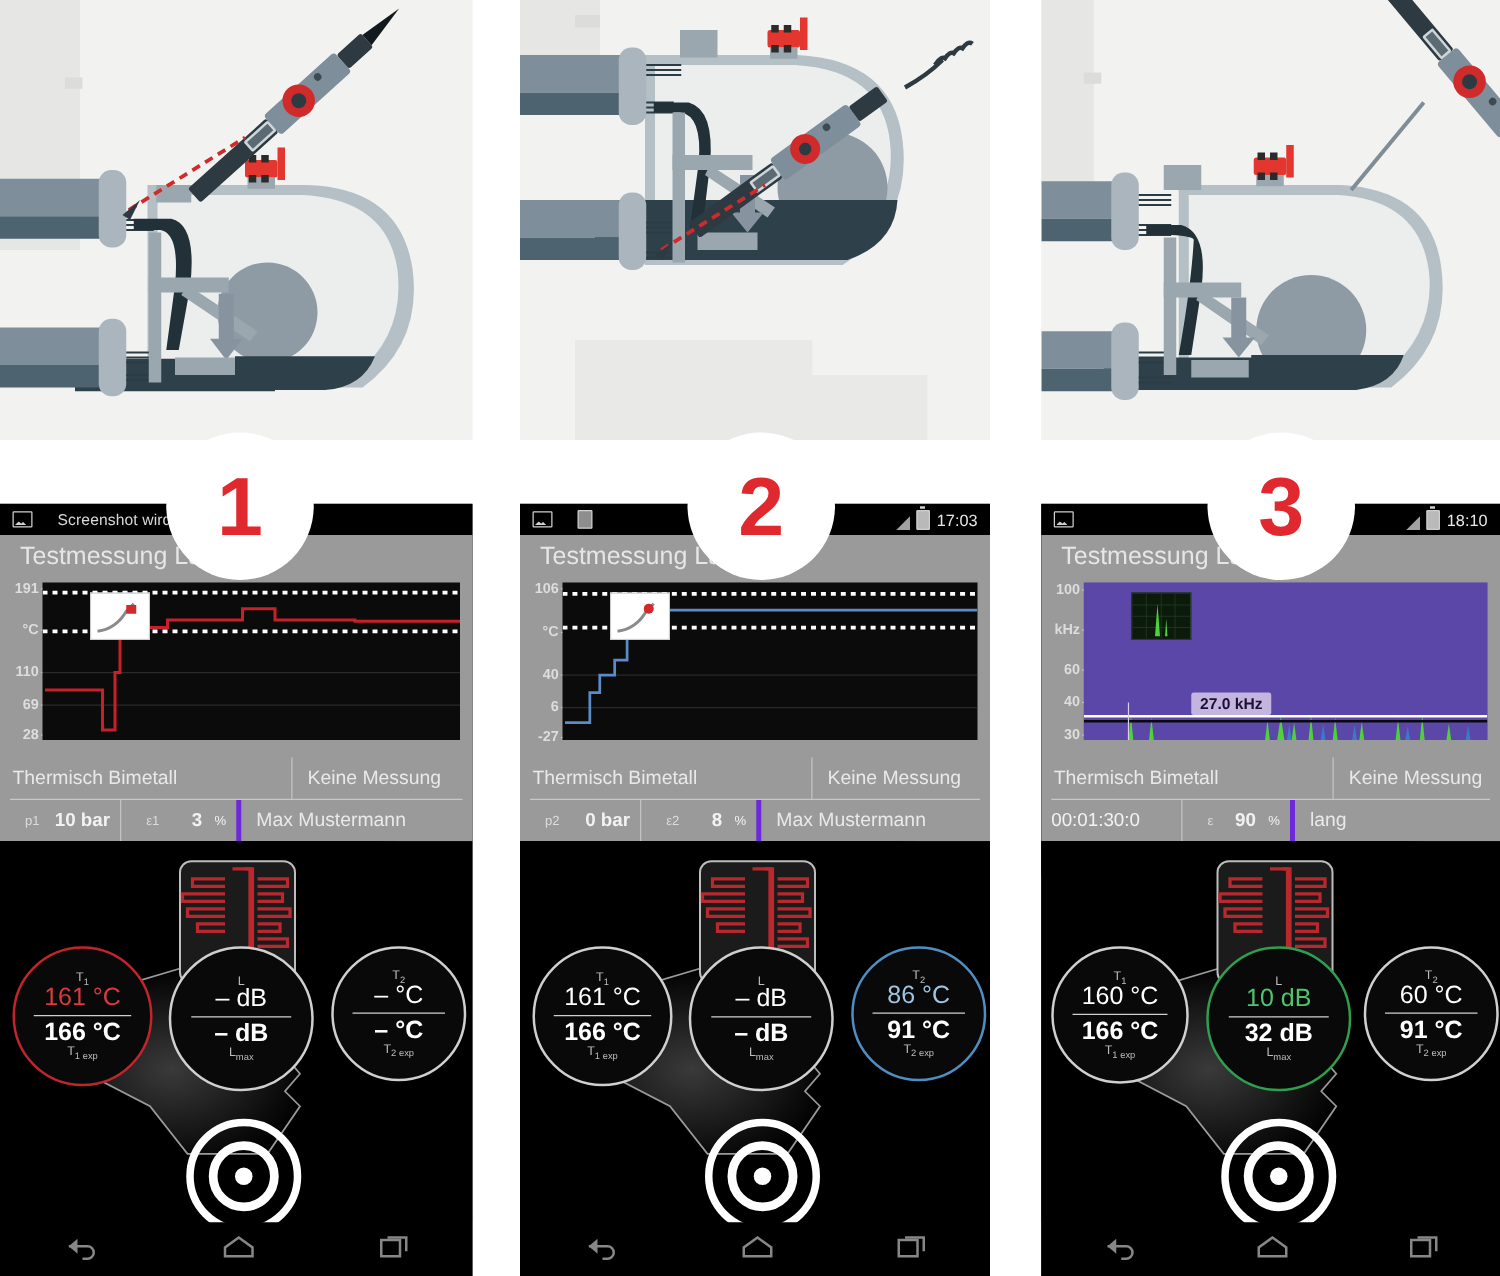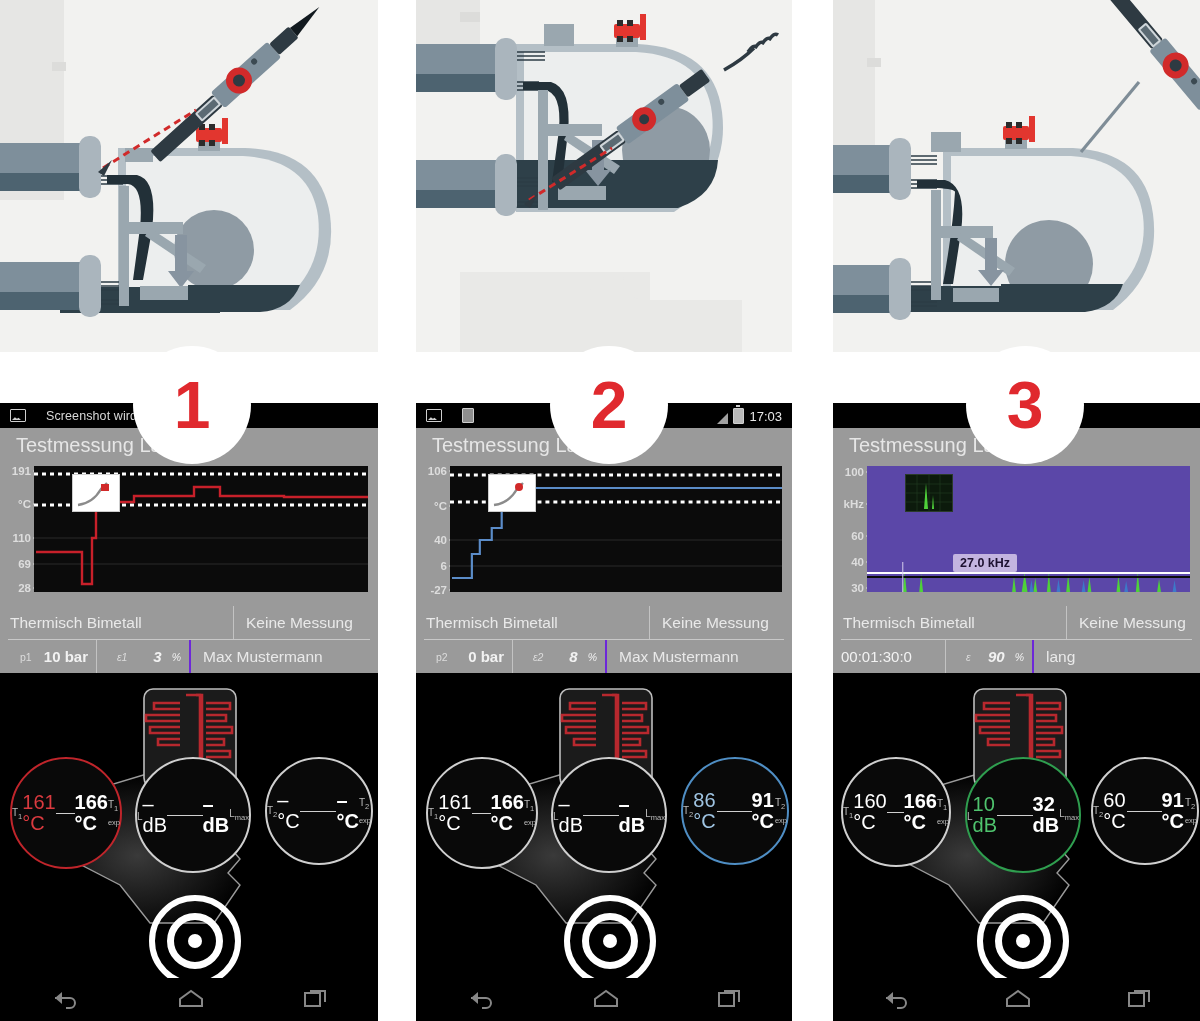--- a/index.html
+++ b/index.html
@@ -61,38 +61,38 @@
   .row-main .c1{width:188px;}
   .row-main .c2{flex:1;border-left:1px solid #c3c3c3;height:100%;display:flex;align-items:center;padding-left:12px;}
   .divider{position:absolute;left:8px;right:8px;top:211px;height:1px;background:#c8c8c8;}
 
   .row-sub{position:absolute;left:0;top:212px;width:100%;height:33px;display:flex;align-items:center;}
   .rs-cell{height:100%;display:flex;align-items:center;position:relative;}
   .rs-key{color:#dcdcdc;font-size:10.5px;padding-left:20px;}
   .rs-val{color:#f2f2f2;font-size:15px;font-weight:bold;margin-left:auto;padding-right:8px;white-space:nowrap;}
   .rs-unit{font-size:10.5px;font-weight:normal;}
   .rs-a{width:96px;border-right:1px solid #c3c3c3;}
-  .rs-b{width:92px;border-right:2px solid #6d28d9;font-style:italic;}
+  .rs-b{width:92px;border-right:4px solid #6d28d9;}
   .rs-c{flex:1;padding-left:12px;color:#e9e9e9;font-size:15.5px;}
   .rs-time{color:#f2f2f2;font-size:15px;padding-left:8px;}
 
   
   .handle{position:absolute;right:0;top:270px;width:72px;height:28px;background:#9a9a9a;
           clip-path:polygon(16% 0,100% 0,100% 100%,0 100%);}
   .handle .caret{position:absolute;left:50%;top:9px;margin-left:-11px;width:0;height:0;
                  border-left:11px solid transparent;border-right:11px solid transparent;
                  border-top:12px solid #3d3d3d;}
   .notch{position:absolute;left:0;top:270px;right:72px;height:28px;background:#000;}
 
   
   .meas{position:absolute;left:0;top:270px;width:100%;height:305px;background:#000;overflow:hidden;}
   .meas svg{position:absolute;left:0;top:0;width:100%;height:100%;}
 
   .gauge{position:absolute;border-radius:50%;border:2px solid #cfcfcf;background:#090909;
-         display:flex;flex-direction:row;align-items:center;justify-content:center;}
+         display:flex;flex-direction:column;align-items:center;justify-content:center;}
   .g-top-lbl{font-size:10px;color:#bdbdbd;margin-bottom:-2px;}
   .g-top-lbl sub{font-size:7.5px;}
   .g-val{font-size:20px;font-weight:normal;color:#fff;line-height:1.05;}
   .g-line{width:72%;height:1px;background:#cfcfcf;margin:3px 0;}
   .g-val2{font-size:20px;font-weight:bold;color:#fff;line-height:1.05;}
   .g-bot-lbl{font-size:10px;color:#bdbdbd;margin-top:-1px;}
   .g-bot-lbl sub{font-size:7.5px;}
   .g-red{border-color:#c0252b;}
   .g-red .g-val{color:#d93a3f;}
   .g-blue{border-color:#4f8ec4;}
@@ -603,20 +603,30 @@
           <circle cx="354" cy="39" r="13" fill="#d12a2a"></circle>
           <circle cx="354" cy="39" r="6" fill="#2e3a42"></circle>
           <circle cx="378" cy="35" r="3" fill="#3c4a52"></circle>
         </g>
         <path d="M248 152 L306 82" stroke="#7f8d97" stroke-width="3.2"></path>
       </svg>
     </div>
 
     <div class="phone">
 
+      <div class="statusbar">
+        <div class="sb-left">
+          <span class="ico-img"></span>
+        </div>
+        <div class="sb-right">
+          <span class="ico-sig"></span>
+          <span class="ico-bat"></span>
+          <span class="sb-time">18:10</span>
+        </div>
+      </div>
 
       <div class="app">
         <div class="app-title">Testmessung La</div>
 
         <div class="plot-wrap">
           <div class="axis">
             <span style="top:6px">100</span>
               <i style="top:6px"></i>
             <span style="top:38px">kHz</span>
               <i style="top:38px"></i>

